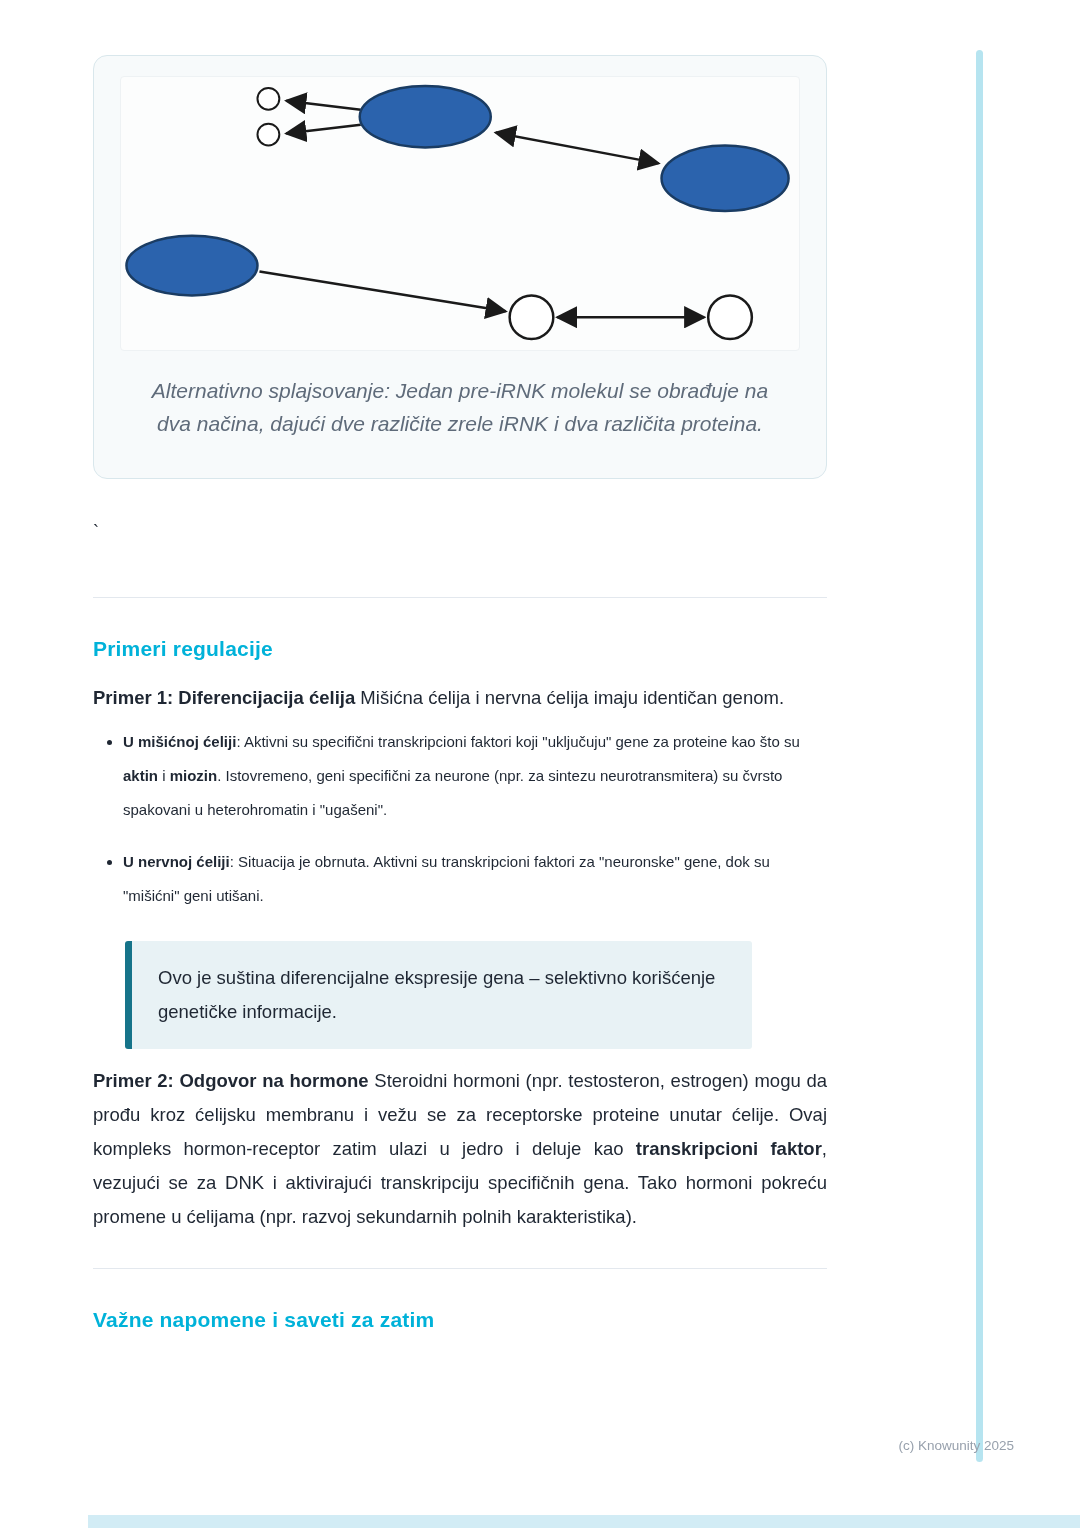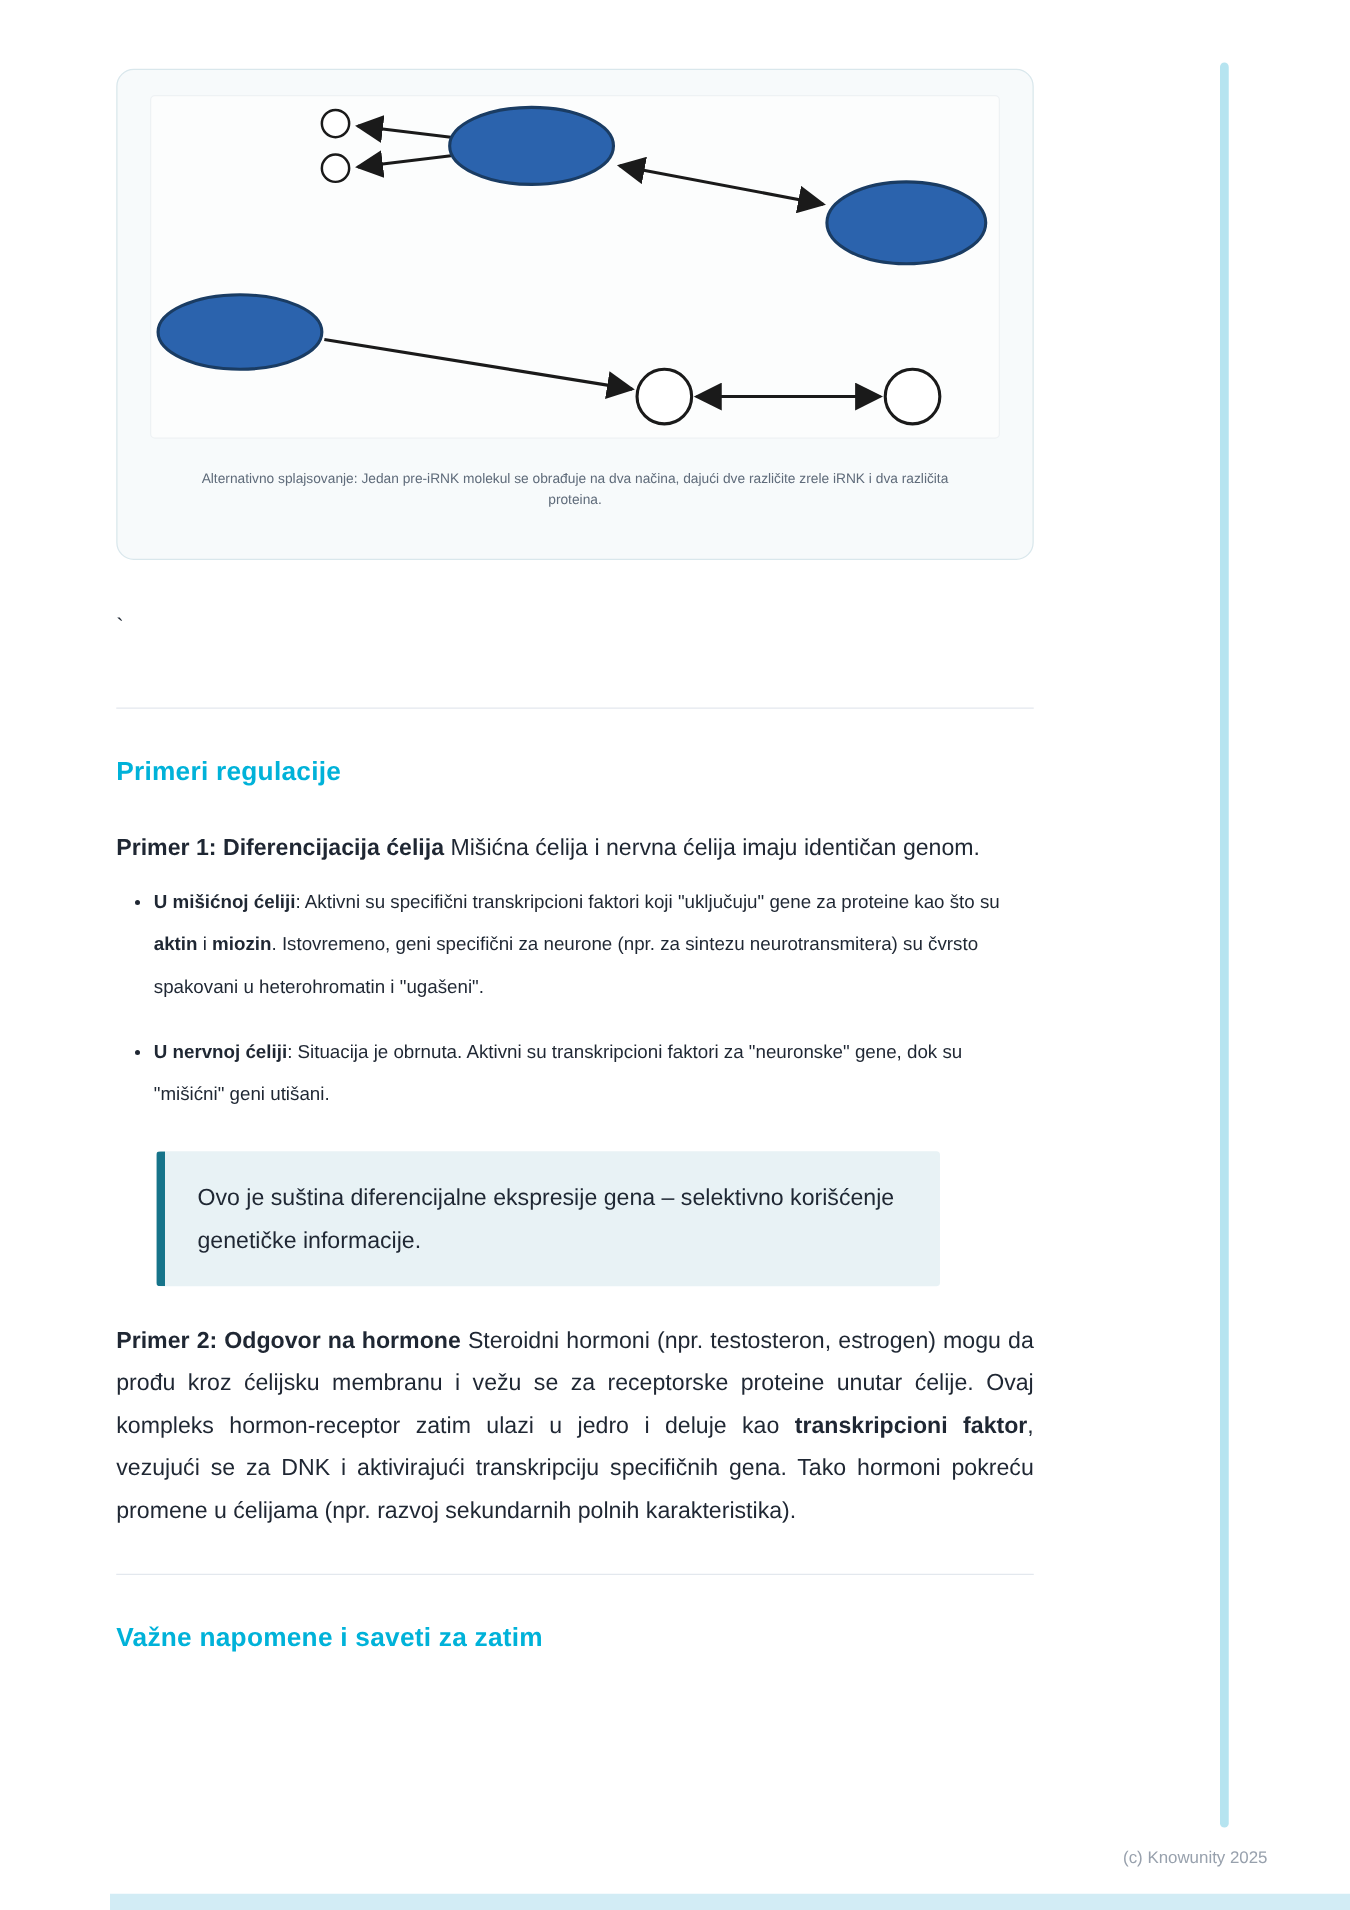--- a/index.html
+++ b/index.html
@@ -33,21 +33,22 @@
     border: 1px solid #eef2f4;
     border-radius: 4px;
     height: 275px;
     overflow: hidden;
   }
   .figure-panel svg { display: block; width: 100%; height: 100%; }
   .figure-caption {
     margin: 24px auto 0 auto;
     max-width: 632px;
     text-align: center;
-    font-size: 11px;
+    font-style: italic;
+    font-size: 21px;
     line-height: 1.55;
     color: #5f6b7a;
   }
 
   
   .stray {
     margin-top: 40px;
     font-size: 18px;
     line-height: 26px;
     color: #1f2733;
@@ -59,21 +60,21 @@
   }
   h2.section-title {
     margin: 34px 0 0 0;
     font-size: 21px;
     line-height: 34px;
     font-weight: 700;
     color: #00b2d9;
     letter-spacing: 0.2px;
   }
   p.para {
-    margin: 26px 0 0 0;
+    margin: 15px 0 0 0;
     font-size: 18.5px;
     line-height: 34px;
   }
   .justify { text-align: justify; }
   .b { font-weight: 700; }
 
   ul.bullets {
     margin: 10px 0 0 0;
     padding: 0 0 0 30px;
     list-style: disc outside;
@@ -117,21 +118,20 @@
     height: 13px;
     background: #d2ecf5;
   }
   .watermark {
     position: absolute;
     top: 1438px;
     right: 66px;
     font-size: 13.5px;
     color: #98a1ad;
     z-index: 2;
-    margin-top: 40px;
   }
 </style>
 </head>
 <body>
 
 <div class="page">
   <div class="content">
 
     <figure class="figure-card" style="margin:55px 0 0 0;">
       <div class="figure-panel">

